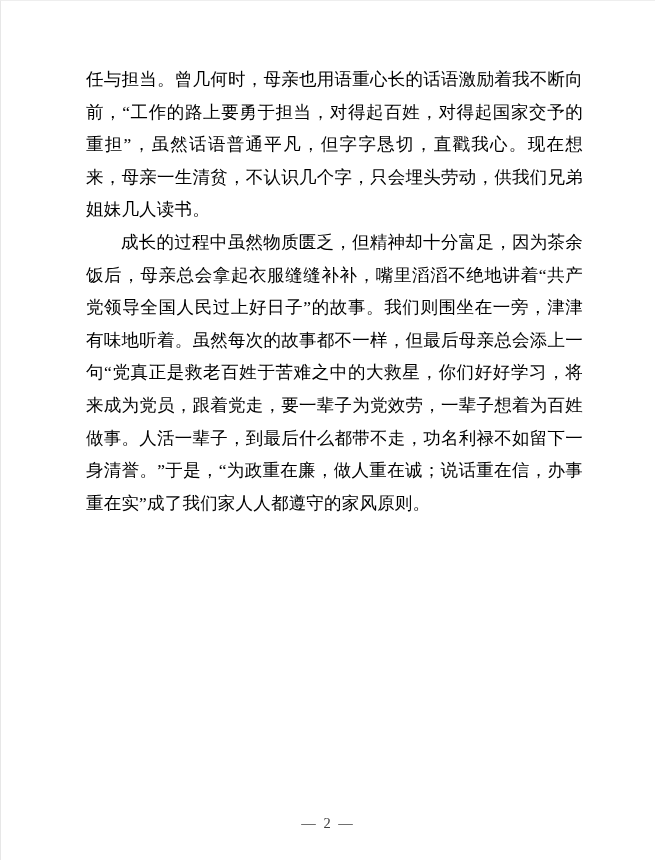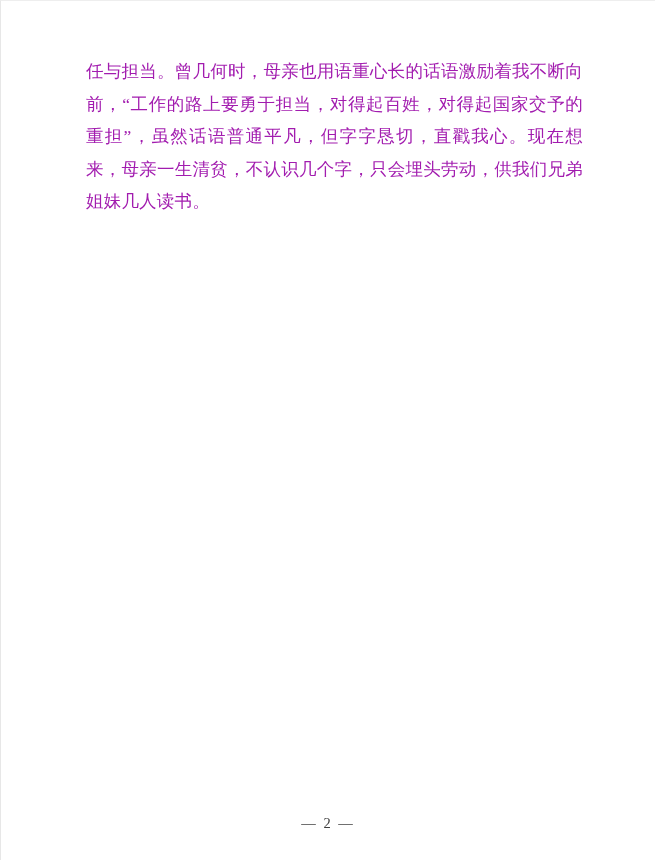--- a/index.html
+++ b/index.html
@@ -17,23 +17,23 @@
     height: 860px;
     background: #ffffff;
     border-left: 1px solid #e7e7e7;
     border-top: 1px solid #eeeeee;
     overflow: hidden;
   }
 
   .article-body {
     position: absolute;
     left: 85px;
-    top: 54px;
+    top: 62px;
     width: 497px;
-    color: #a21caf;
+    color: #000000;
     font-size: 17.5px;
     line-height: 32.6px;
     text-align: justify;
     text-justify: inter-ideograph;
     letter-spacing: 0.2px;
   }
 
   .para { text-indent: 2em; }
   .para.no-indent { text-indent: 0; }
 
@@ -55,18 +55,19 @@
   }
 </style>
 </head>
 <body>
 
 <div class="page">
 
   <div class="article-body">
     <p class="para no-indent">任与担当。曾几何时，母亲也用语重心长的话语激励着我不断向前，“工作的路上要勇于担当，对得起百姓，对得起国家交予的重担”，虽然话语普通平凡，但字字恳切，直戳我心。现在想来，母亲一生清贫，不认识几个字，只会埋头劳动，供我们兄弟姐妹几人读书。</p>
 
+    <p class="para">成长的过程中虽然物质匮乏，但精神却十分富足，因为茶余饭后，母亲总会拿起衣服缝缝补补，嘴里滔滔不绝地讲着“共产党领导全国人民过上好日子”的故事。我们则围坐在一旁，津津有味地听着。虽然每次的故事都不一样，但最后母亲总会添上一句“党真正是救老百姓于苦难之中的大救星，你们好好学习，将来成为党员，跟着党走，要一辈子为党效劳，一辈子想着为百姓做事。人活一辈子，到最后什么都带不走，功名利禄不如留下一身清誉。”于是，“为政重在廉，做人重在诚；说话重在信，办事重在实”成了我们家人人都遵守的家风原则。</p>
 
   </div>
 
   <div class="page-footer">— 2 —</div>
 
 </div>
 
 </body></html>

